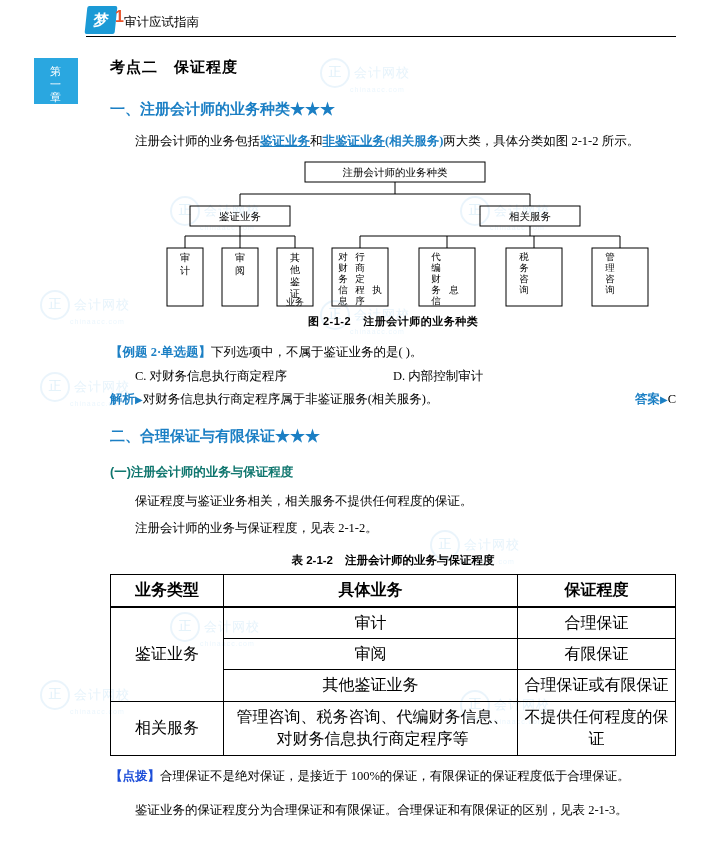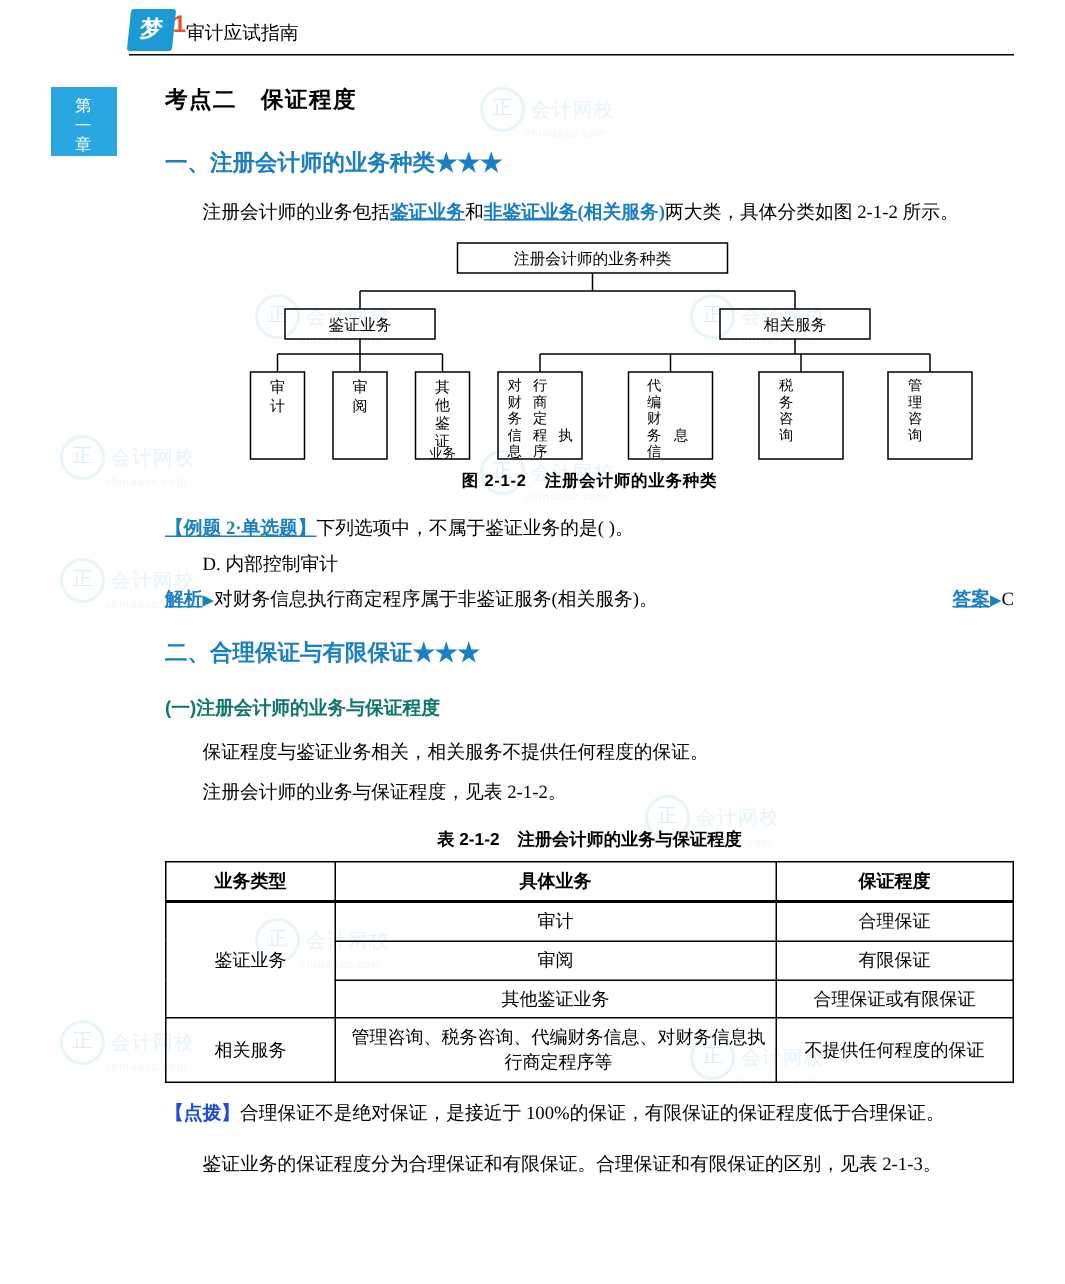--- a/index.html
+++ b/index.html
@@ -191,21 +191,20 @@
   .figcap .sp { display: inline-block; width: 12px; }
 
   
   .exline {
     margin: 6px 0 2px 0;
     text-indent: 0;
   }
   .tag-blue {
     color: #1b7fc4;
     font-weight: bold;
-    text-decoration: underline;
   }
   .opt-row {
     display: flex;
     margin: 2px 0;
   }
   .opt-row .opt {
     width: 50%;
     box-sizing: border-box;
   }
   .opt-row .opt:first-child { padding-left: 2em; }
@@ -225,21 +224,21 @@
     text-align: center;
     font-family: "Liberation Sans", sans-serif;
     font-weight: bold;
     font-size: 11.5px;
     margin: 10px 0 4px 0;
   }
   .tabcap .sp { display: inline-block; width: 12px; }
   table.doc {
     width: 100%;
     border-collapse: collapse;
-    font-size: 12px;
+    font-size: 16px;
     font-family: "Liberation Sans", sans-serif;
   }
   table.doc th, table.doc td {
     border: 1px solid #000;
     padding: 4px 6px;
     text-align: center;
     line-height: 1.4;
   }
   table.doc th { font-weight: bold; }
   table.doc td.left { text-align: center; padding-left: 10px; }
@@ -396,20 +395,21 @@
   </div>
 
   <div class="figcap">
     <span>图 2-1-2</span><span class="sp"></span><span>注册会计师的业务种类</span>
   </div>
 
   <p class="exline">
     <span class="tag-blue">【例题 2·单选题】</span><span>下列选项中，不属于鉴证业务的是(    )。</span>
   </p>
   <div class="opt-row">
+    <div class="opt">C. 对财务信息执行商定程序</div>
     <div class="opt">D. 内部控制审计</div>
   </div>
   <div class="answer-row">
     <div>
       <span class="tag-blue">解析</span><span class="tri">▶</span><span>对财务信息执行商定程序属于非鉴证服务(相关服务)。</span>
     </div>
     <div class="ans-right">
       <span class="tag-blue">答案</span><span class="tri">▶</span><span>C</span>
     </div>
   </div>

